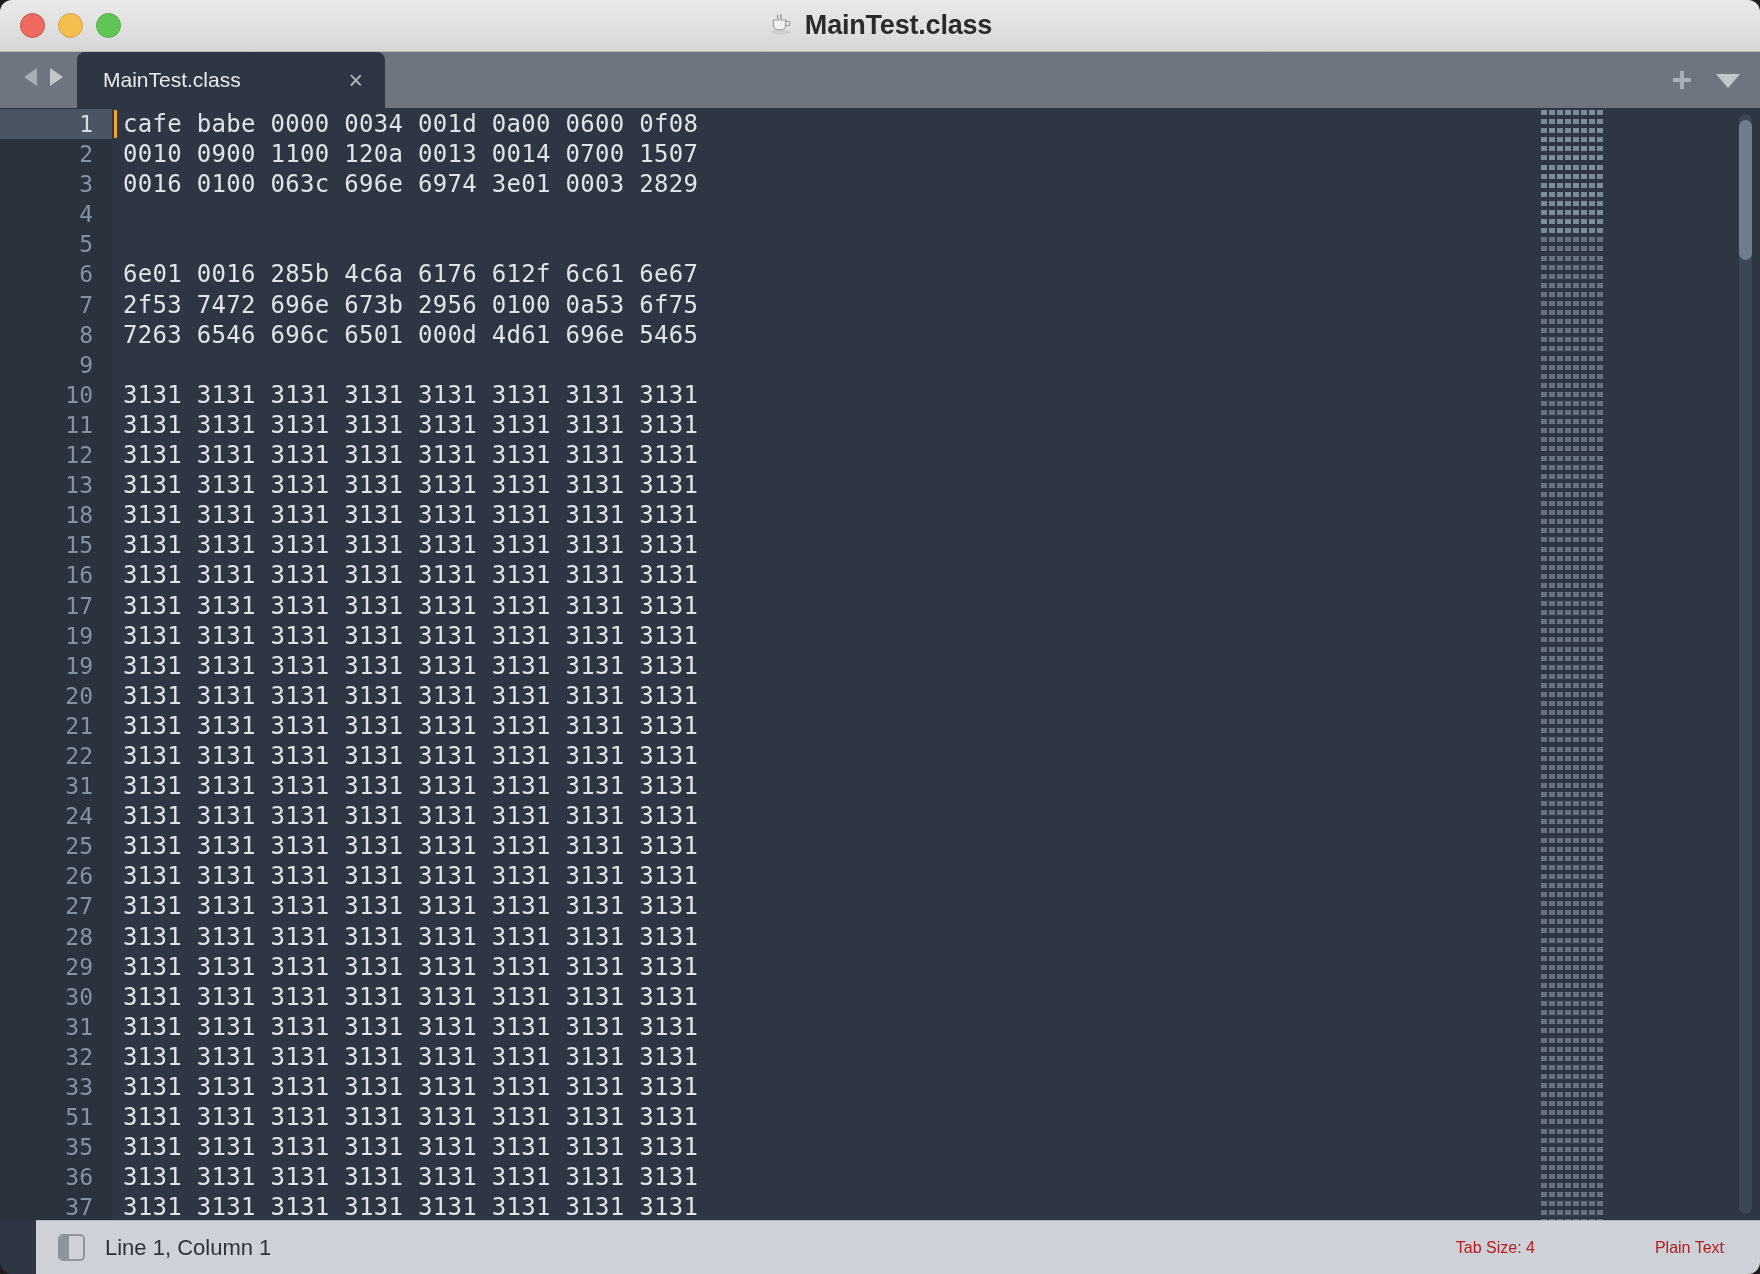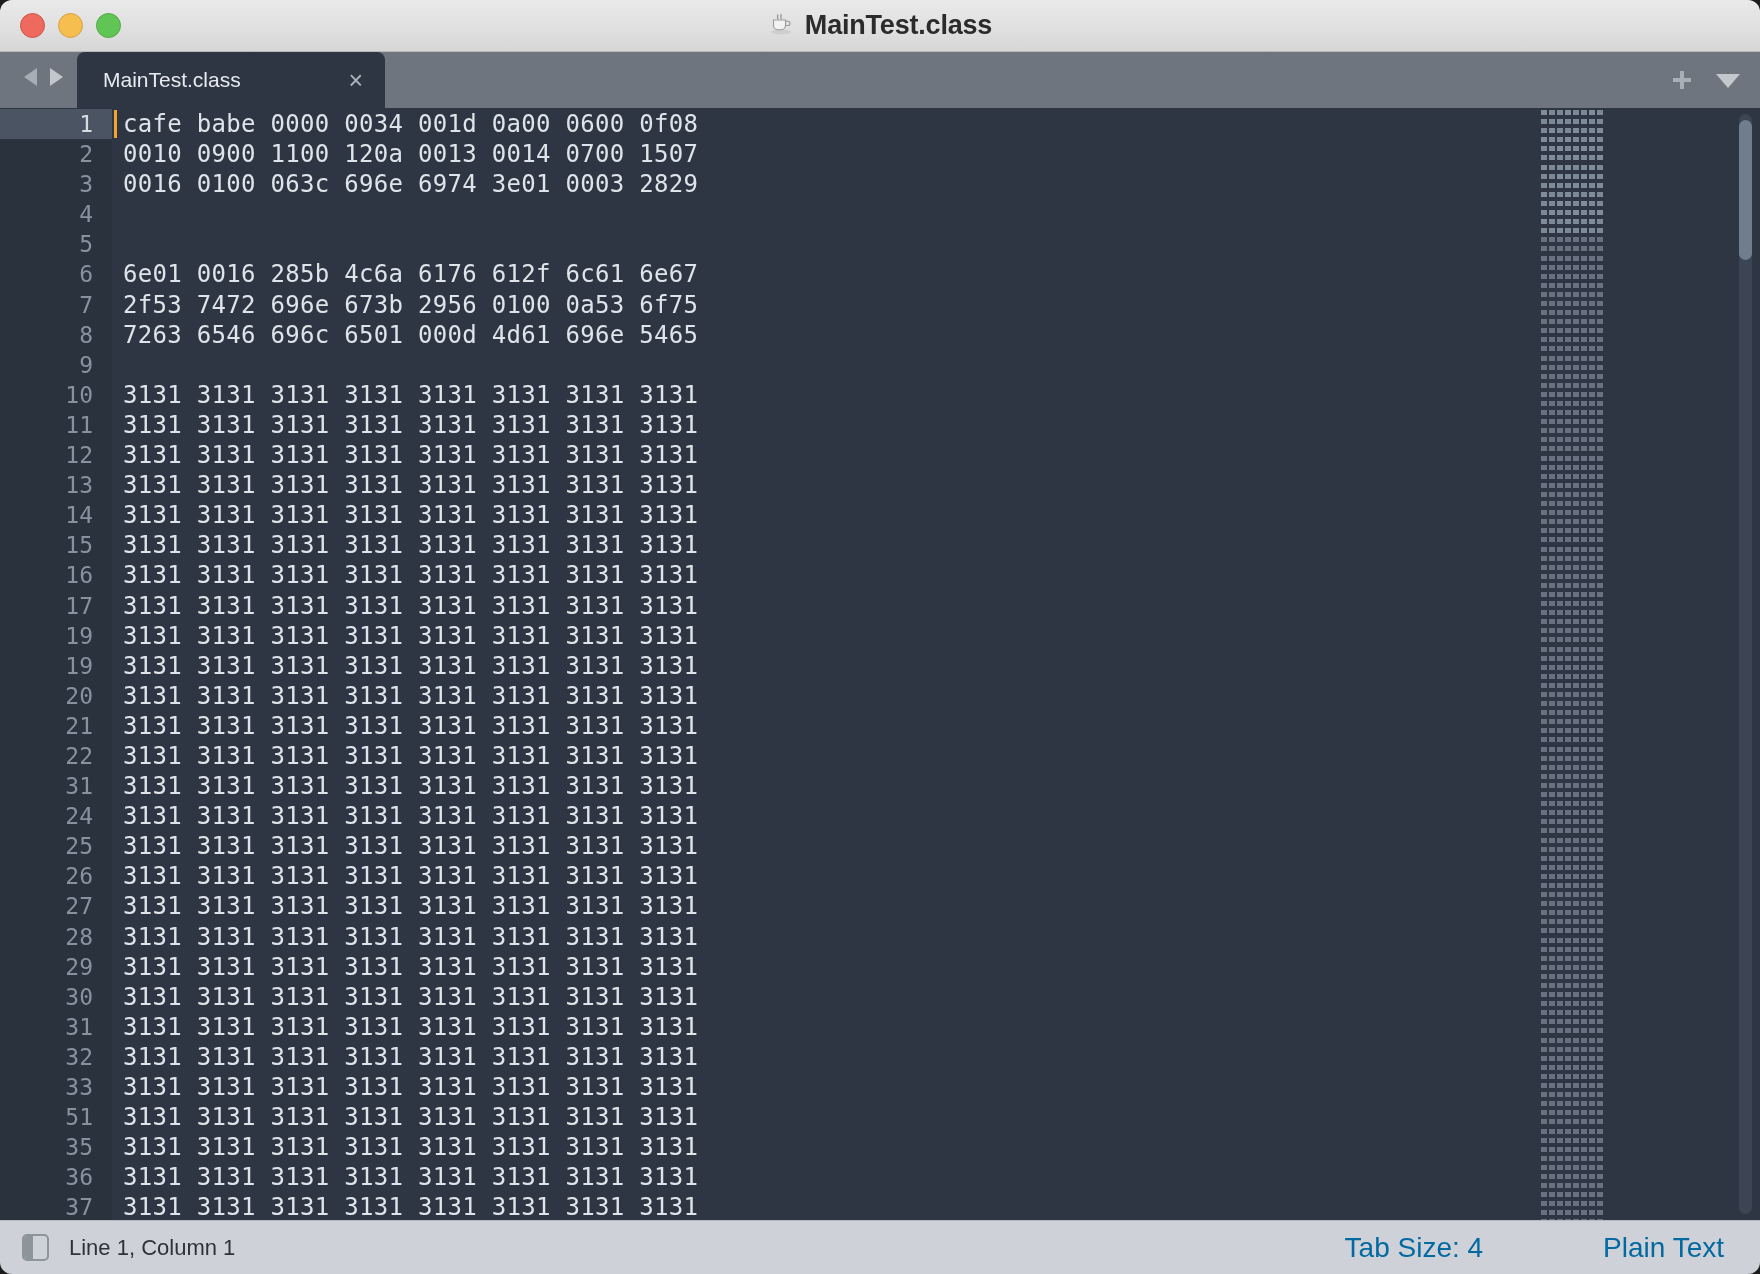--- a/index.html
+++ b/index.html
@@ -216,20 +216,21 @@
 
   
   .statusbar {
     height: 54px;
     flex: 0 0 54px;
     background: #ced2d8;
     border-top: 1px solid #b4b9c0;
     display: flex;
     align-items: center;
     position: relative;
+    margin-left: 36px;
   }
   .sidebar-toggle {
     margin-left: 22px;
     width: 27px; height: 27px;
     border: 2px solid #8d949c;
     border-radius: 5px;
     overflow: hidden;
     display: flex;
   }
   .sidebar-toggle .filled {
@@ -242,22 +243,22 @@
     color: #2f3338;
   }
   .status-right {
     position: absolute;
     right: 36px;
     display: flex;
     align-items: center;
     gap: 120px;
   }
   .status-right span {
-    font-size: 28px;
-    color: #0369a1;
+    font-size: 16px;
+    color: #b91c1c;
     white-space: nowrap;
   }
 </style>
 </head>
 <body>
 
 <div class="window">
 
   <div class="titlebar">
     <div class="traffic">
@@ -321,21 +322,21 @@
           <div class="line"><span class="gutter">4</span></div>
           <div class="line"><span class="gutter">5</span></div>
           <div class="line"><span class="gutter">6</span><span class="code">6e01 0016 285b 4c6a 6176 612f 6c61 6e67</span></div>
           <div class="line"><span class="gutter">7</span><span class="code">2f53 7472 696e 673b 2956 0100 0a53 6f75</span></div>
           <div class="line"><span class="gutter">8</span><span class="code">7263 6546 696c 6501 000d 4d61 696e 5465</span></div>
           <div class="line"><span class="gutter">9</span></div>
           <div class="line"><span class="gutter">10</span><span class="code">3131 3131 3131 3131 3131 3131 3131 3131</span></div>
           <div class="line"><span class="gutter">11</span><span class="code">3131 3131 3131 3131 3131 3131 3131 3131</span></div>
           <div class="line"><span class="gutter">12</span><span class="code">3131 3131 3131 3131 3131 3131 3131 3131</span></div>
           <div class="line"><span class="gutter">13</span><span class="code">3131 3131 3131 3131 3131 3131 3131 3131</span></div>
-          <div class="line"><span class="gutter">14</span><span class="code">3131 3131 3131 3131 3131 3131 3131 3131</span></div>
+          <div class="line"><span class="gutter">18</span><span class="code">3131 3131 3131 3131 3131 3131 3131 3131</span></div>
           <div class="line"><span class="gutter">15</span><span class="code">3131 3131 3131 3131 3131 3131 3131 3131</span></div>
           <div class="line"><span class="gutter">16</span><span class="code">3131 3131 3131 3131 3131 3131 3131 3131</span></div>
           <div class="line"><span class="gutter">17</span><span class="code">3131 3131 3131 3131 3131 3131 3131 3131</span></div>
           <div class="line"><span class="gutter">19</span><span class="code">3131 3131 3131 3131 3131 3131 3131 3131</span></div>
           <div class="line"><span class="gutter">19</span><span class="code">3131 3131 3131 3131 3131 3131 3131 3131</span></div>
           <div class="line"><span class="gutter">20</span><span class="code">3131 3131 3131 3131 3131 3131 3131 3131</span></div>
           <div class="line"><span class="gutter">21</span><span class="code">3131 3131 3131 3131 3131 3131 3131 3131</span></div>
           <div class="line"><span class="gutter">22</span><span class="code">3131 3131 3131 3131 3131 3131 3131 3131</span></div>
           <div class="line"><span class="gutter">31</span><span class="code">3131 3131 3131 3131 3131 3131 3131 3131</span></div>
           <div class="line"><span class="gutter">24</span><span class="code">3131 3131 3131 3131 3131 3131 3131 3131</span></div>

